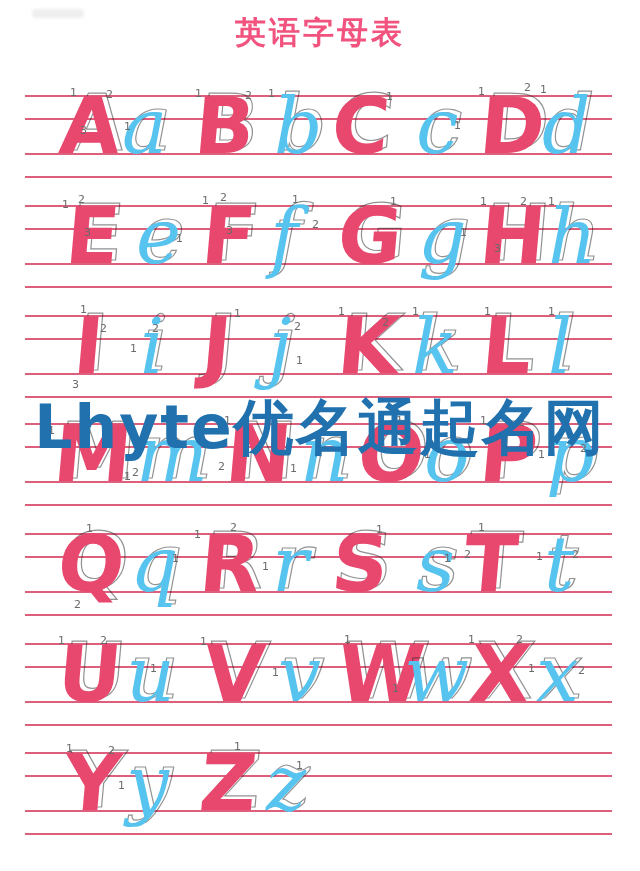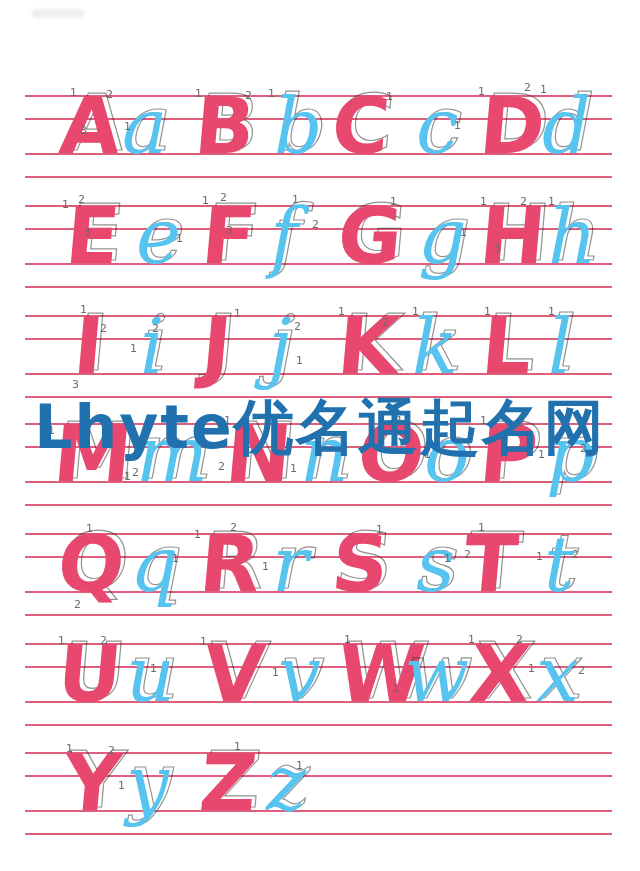--- a/index.html
+++ b/index.html
@@ -48,20 +48,21 @@
     position:absolute;left:0;right:0;top:388px;text-align:center;
     font-size:60px;font-weight:bold;letter-spacing:2px;
     color:var(--watermark);z-index:50;white-space:nowrap;
   }
 </style>
 </head>
 <body>
 
 <div class="page">
   <div class="smudge"></div>
+  <div class="title">英语字母表</div>
   <div id="guide-layer">
       <div class="rule" style="left: 25px; width: 587px; top: 95px;"></div>
       <div class="rule" style="left: 25px; width: 587px; top: 118px;"></div>
       <div class="rule" style="left: 25px; width: 587px; top: 153px;"></div>
       <div class="rule" style="left: 25px; width: 587px; top: 176px;"></div>
       <div class="rule" style="left: 25px; width: 587px; top: 205px;"></div>
       <div class="rule" style="left: 25px; width: 587px; top: 228px;"></div>
       <div class="rule" style="left: 25px; width: 587px; top: 263px;"></div>
       <div class="rule" style="left: 25px; width: 587px; top: 286px;"></div>
       <div class="rule" style="left: 25px; width: 587px; top: 315px;"></div>

